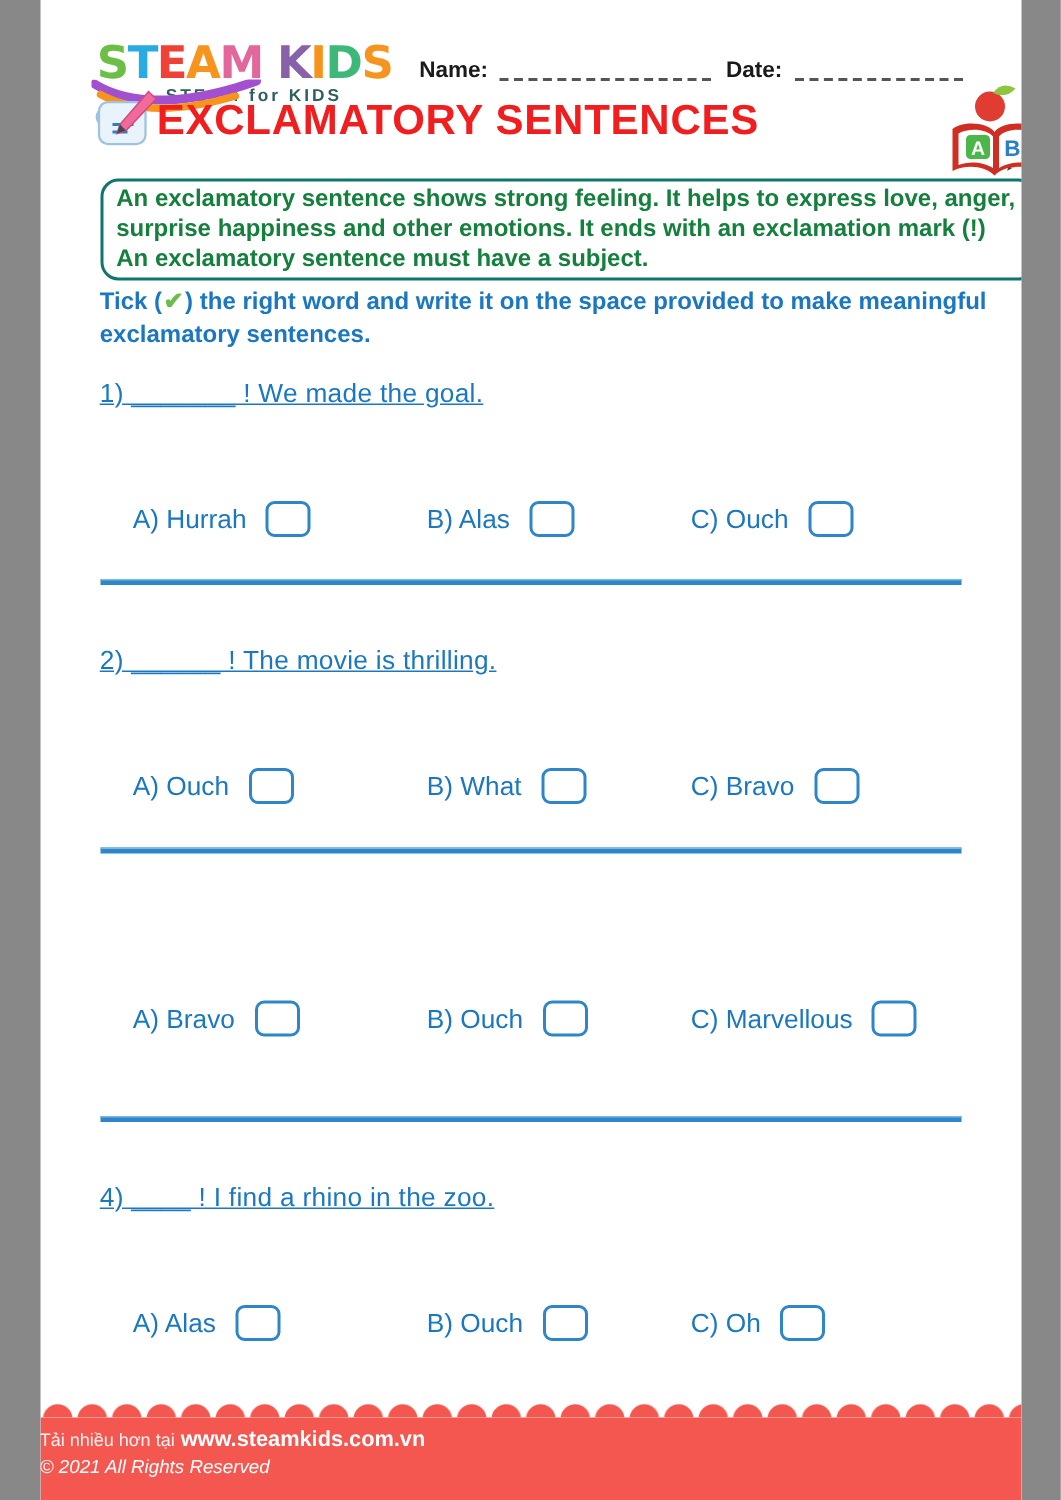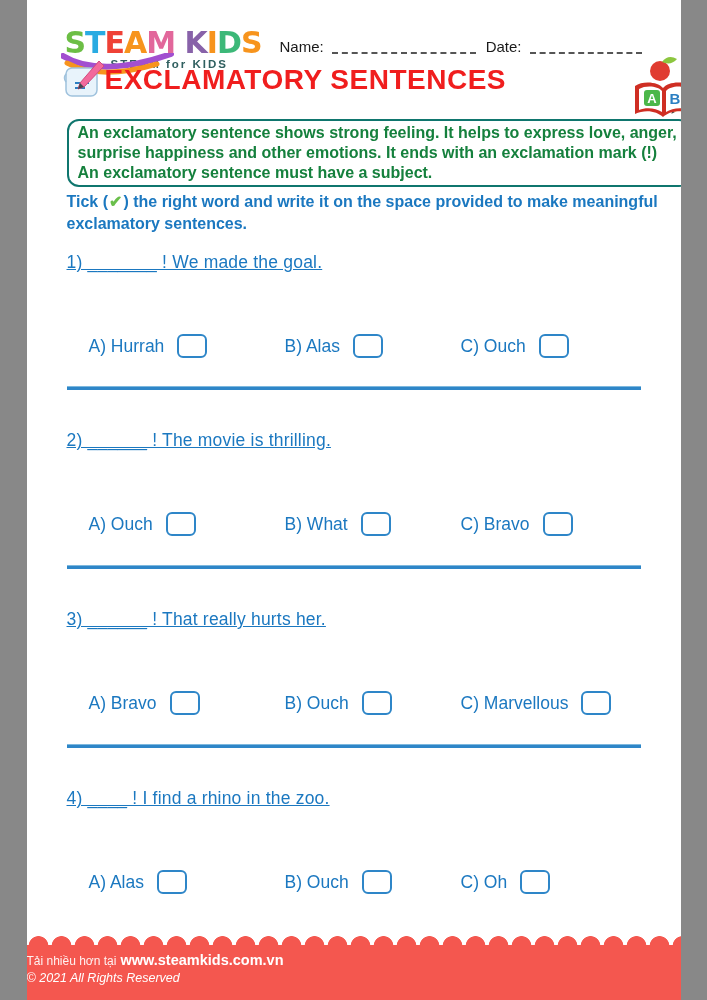--- a/index.html
+++ b/index.html
@@ -6,21 +6,21 @@
   .page{
     position:relative;width:654px;height:1000px;margin:0 auto;background:#ffffff;
     font-family:"Liberation Sans", sans-serif;overflow:hidden;
   }
   
   .logo{position:absolute;left:38px;top:26px;width:210px;}
   .logo-word{font-family:"DejaVu Sans", sans-serif;font-weight:800;font-size:30px;line-height:34px;letter-spacing:-1px;white-space:pre;}
   .logo-swoosh{position:absolute;left:-4px;top:27px;}
   .tagline{margin-left:46px;margin-top:-2px;font-size:11.5px;font-weight:bold;letter-spacing:2px;color:#2f5f5f;}
   
-  .name-date{position:absolute;left:253px;top:38px;right:39px;display:flex;align-items:flex-end;font-size:15px;font-weight:400;color:#1a1a1a;}
+  .name-date{position:absolute;left:253px;top:38px;right:39px;display:flex;align-items:flex-end;font-size:15px;font-weight:700;color:#1a1a1a;}
   .nd-label{padding-bottom:1px;}
   .write-line{display:inline-block;border-bottom:2px dashed #555;height:14px;}
   .name-line{flex:1;margin:0 10px 2px 8px;}
   .date-line{width:112px;margin:0 0 2px 8px;}
   
   .title-row{position:absolute;left:36px;top:60px;display:flex;align-items:center;gap:0;}
   .title-row h1{margin:0;font-size:28px;font-weight:bold;color:#f01e1e;letter-spacing:.5px;font-family:"Liberation Sans", sans-serif;}
   .book-icon{position:absolute;left:606px;top:56px;}
   
   .info-box{
@@ -143,21 +143,20 @@
           <span class="checkbox"></span>
         </div>
         <div class="option">
           <span class="opt-label">C) Bravo</span>
           <span class="checkbox"></span>
         </div>
       </div>
     </div>
   <div class="divider d1"></div>
   <div class="question-block qb2">
-      <div class="q-line">3) ______ ! That really hurts her.</div>
       <div class="options-row">
         <div class="option">
           <span class="opt-label">A) Bravo</span>
           <span class="checkbox"></span>
         </div>
         <div class="option">
           <span class="opt-label">B) Ouch</span>
           <span class="checkbox"></span>
         </div>
         <div class="option">

